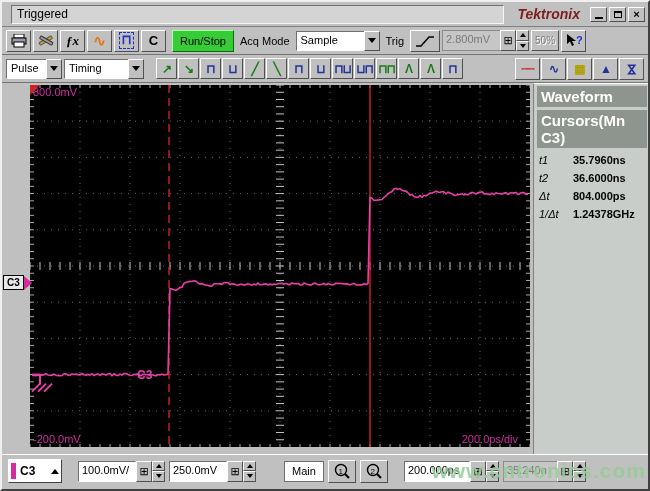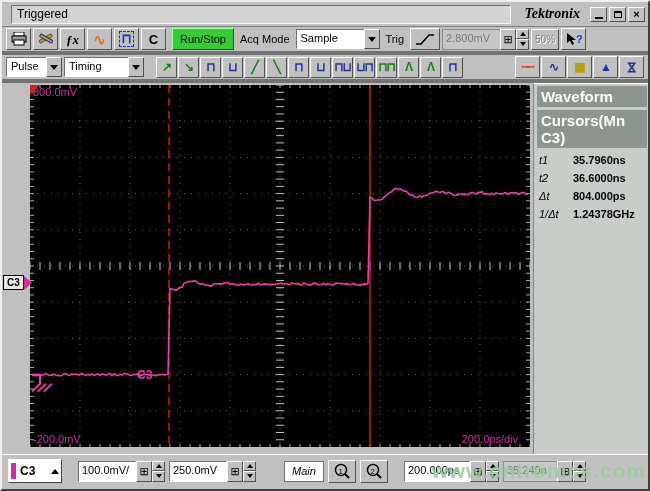--- a/index.html
+++ b/index.html
@@ -19,30 +19,30 @@
     border-right:1px solid #fff; border-bottom:1px solid #fff; }
   
   .menubar{ height:25px; display:flex; align-items:center; padding:0 3px;
     border-bottom:1px solid #808080; }
   .menu-item{ font-size:13px; color:#000; padding:2px 8px; cursor:default; }
   .menu-item u{ text-decoration:underline; }
   .trig-status{ flex:1; height:19px; margin:0 6px; background:#d4d4d4;
     border-top:1px solid #707070; border-left:1px solid #707070;
     border-right:1px solid #f5f5f5; border-bottom:1px solid #f5f5f5;
     font-size:12px; padding:1px 5px; color:#000; }
-  .brand{ font-family:Liberation Serif, serif; font-weight:bold; font-style:italic;
-    color:#000000; font-size:14px; padding:0 8px; letter-spacing:0px; }
+  .brand{ font-family:Liberation Sans, sans-serif; font-weight:bold; font-style:italic;
+    color:#7f1d1d; font-size:14px; padding:0 8px; letter-spacing:0px; }
   .winbtn{ width:17px; height:15px; margin-left:2px; display:flex;
     align-items:center; justify-content:center; font-size:10px; }
   .min-glyph{ width:8px; height:2px; background:#000; margin-top:7px; }
   .rest-glyph{ width:8px; height:7px; border:1px solid #000; border-top:2px solid #000; }
   .close-glyph{ font-size:11px; font-weight:bold; line-height:1; }
   
   .toolbar{ display:flex; align-items:center; height:28px; padding:0 4px;
-    border-bottom:4px solid #737373; gap:2px; }
+    border-bottom:1px solid #737373; gap:2px; }
   .tbtn{ width:25px; height:22px; display:flex; align-items:center;
     justify-content:center; font-size:13px; line-height:1; }
   .tbtn.small{ width:21px; height:21px; font-size:11px; }
   .runstop{ width:62px; height:22px; background:#35cc35; margin-left:4px;
     border-top:1px solid #aaffaa; border-left:1px solid #aaffaa;
     border-right:1px solid #116611; border-bottom:1px solid #116611;
     font-size:11px; display:flex; align-items:center; justify-content:center; color:#000; }
   .tlabel{ font-size:11px; padding:0 4px; white-space:nowrap; }
   .sel{ display:flex; align-items:stretch; height:20px; }
   .sel .seltxt{ background:#fff; border-top:1px solid #707070; border-left:1px solid #707070;
@@ -96,21 +96,21 @@
   .readout-row .rv{ font-weight:bold; }
   
   .bottombar{ height:33px; display:flex; align-items:center; padding:0 6px; gap:4px;
     border-top:1px solid #fff; }
   .chanbtn{ display:flex; align-items:center; width:54px; height:24px; background:#fff;
     border-top:1px solid #fff; border-left:1px solid #fff;
     border-right:1px solid #404040; border-bottom:1px solid #404040; padding:2px; }
   .chanbtn .bar{ width:5px; height:16px; background:#d42ba0; margin-right:4px; }
   .chanbtn .lbl{ font-size:12px; font-weight:bold; flex:1; }
   .mainbox{ width:40px; height:21px; background:#fff; border:1px solid #707070;
-    font-size:11px; display:flex; align-items:center; justify-content:center;font-style:italic; }
+    font-size:11px; display:flex; align-items:center; justify-content:center; }
   .magbtn{ width:28px; height:23px; display:flex; align-items:center; justify-content:center; }
   .watermark{ position:absolute; right:2px; bottom:6px; font-size:21px; font-weight:bold;
     color:rgba(148,205,150,0.85); z-index:50; pointer-events:none; letter-spacing:1px; }
   .meas-glyph{ font-size:12px; font-weight:bold; letter-spacing:-1px; }
   .rot90{ transform:rotate(90deg); display:inline-block; }
   .fx-icon{ font-style:italic; font-family:"Liberation Serif",serif; font-weight:bold; font-size:13px; }
   .wave-icon{ color:#e07818; font-weight:bold; font-size:15px; }
   .pulse-icon{ color:#2233bb; font-weight:bold; font-size:13px; border:1px dashed #2233bb; padding:0 1px; line-height:1.1; }
 </style>
 </head>

